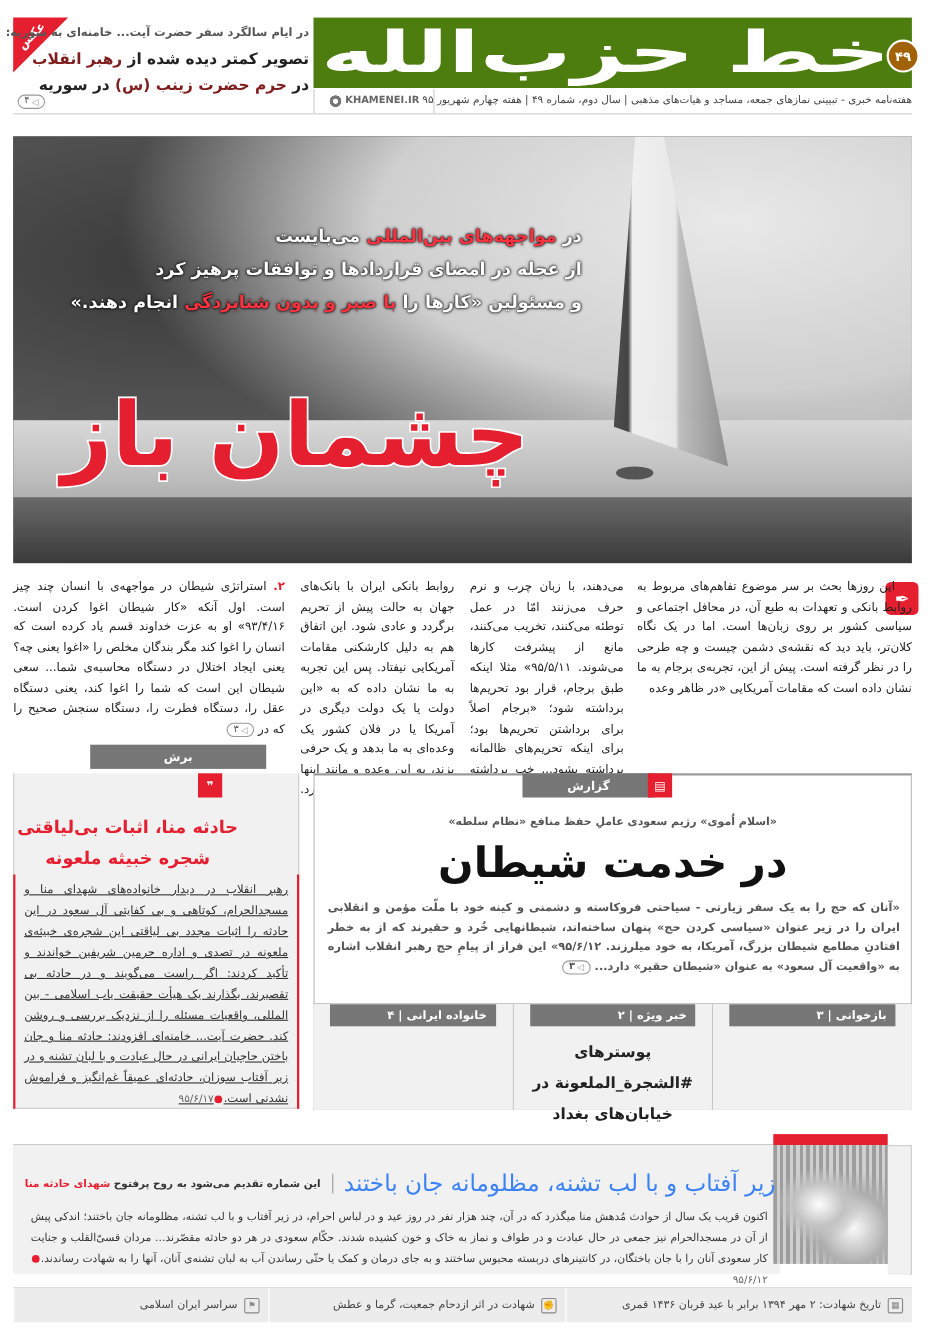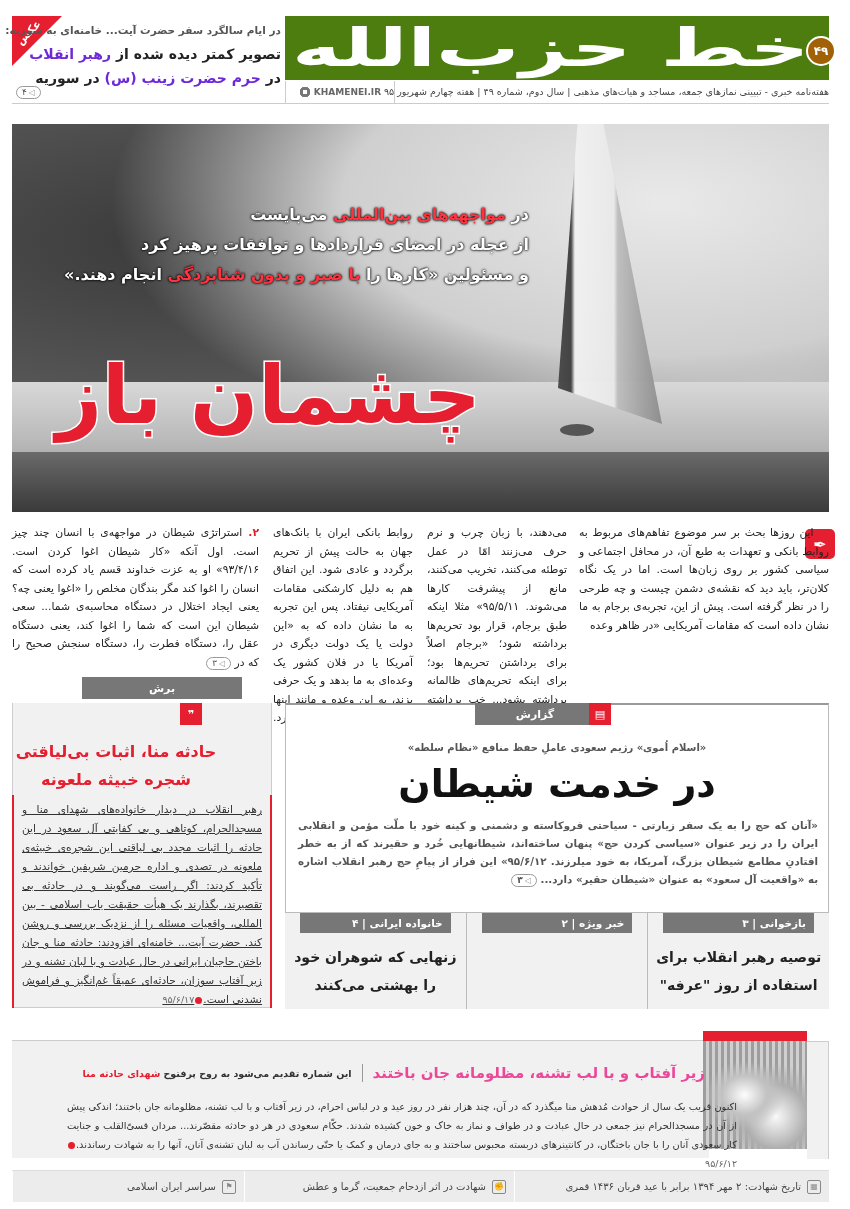--- a/index.html
+++ b/index.html
@@ -14,21 +14,21 @@
   .mast-sub .subtxt { white-space: nowrap; }
   .khamenei { position: absolute; left: 285px; top: 81px; width: 110px; height: 22px; border-left: 1px solid #ccc; border-right: 1px solid #ccc; display: flex; align-items: center; justify-content: center; gap: 3px; font-size: 9px; font-weight: bold; color: #666; direction: ltr; }
   .khamenei .rosette { width: 12px; height: 12px; border-radius: 50%; background: radial-gradient(circle, #fff 25%, #777 30%, #777 60%, #fff 65%); }
 
   
   .teaser { position: absolute; left: 12px; top: 16px; width: 273px; height: 88px; border-bottom: 1px solid #ccc; }
   .teaser-corner { position: absolute; left: 0; top: 0; width: 0; height: 0; border-top: 50px solid #e51f2f; border-right: 50px solid transparent; }
   .teaser-corner-label { position: absolute; left: 2px; top: 10px; transform: rotate(-45deg); color: #fff; font-size: 11px; font-weight: bold; }
   .teaser-kicker { position: absolute; right: 4px; top: 8px; font-size: 10.5px; font-weight: bold; color: #555; white-space: nowrap; }
   .teaser-line { position: absolute; right: 4px; font-size: 14px; font-weight: bold; color: #222; white-space: nowrap; }
-  .teaser-line .red { color: #6d28d9; }
+  .teaser-line .red { color: #7f1d1d; }
   .page-ref { display: inline-flex; align-items: center; gap: 2px; border: 1px solid #999; border-radius: 7px; padding: 0 5px; font-size: 9px; color: #555; height: 13px; line-height: 13px; background: #fff; }
   .page-ref .tri { font-size: 8px; color: #999; }
 
   
   .hero { position: absolute; left: 12px; top: 124px; width: 817px; height: 388px; overflow: hidden;
     background:
       radial-gradient(ellipse at 80% 20%, #e9e9e9 0%, #cfcfcf 35%, transparent 60%),
       radial-gradient(ellipse at 20% 30%, #3a3a3a 0%, #555 40%, transparent 75%),
       linear-gradient(180deg, #5a5a5a 0%, #8a8a8a 55%, #b5b5b5 72%, #7a7a7a 100%);
   }
@@ -68,25 +68,25 @@
   
   .dedic { position: absolute; left: 12px; top: 1040px; width: 697px; height: 118px; background: #f1f1f1; border-top: 1px solid #ccc; }
   .dedic-photo-bar { position: absolute; left: 703px; top: 1031px; width: 104px; height: 10px; background: #e51f2f; }
   .dedic-photo { position: absolute; left: 703px; top: 1041px; width: 104px; height: 108px; background:
       radial-gradient(ellipse at 40% 50%, #f2f2f2 0%, #bdbdbd 25%, transparent 45%),
       radial-gradient(ellipse at 70% 70%, #eee 0%, #aaa 30%, transparent 50%),
       repeating-linear-gradient(90deg, #9a9a9a 0 3px, #c9c9c9 3px 6px);
     filter: grayscale(1) contrast(1.1); }
   .dedic-photo-frame { position: absolute; left: 807px; top: 1041px; width: 22px; height: 118px; background: #f1f1f1; border-right: 1px solid #ccc; border-top: 1px solid #ccc; }
   .dedic-head { position: absolute; right: 145px; top: 1064px; display: flex; align-items: center; gap: 10px; white-space: nowrap; }
-  .dedic-title { color: #ec4899; font-size: 15px; font-weight: bold; }
+  .dedic-title { color: #3b82f6; font-size: 21px; font-weight: normal; }
   .dedic-sep { width: 1px; height: 18px; background: #999; }
   .dedic-note { font-size: 9.5px; font-weight: bold; color: #333; }
   .dedic-note .red { color: #e51f2f; }
-  .dedic-body { position: absolute; left: 28px; width: 670px; top: 1097px; font-size: 9.8px; line-height: 19px; color: #333; text-align: justify; text-align-last: right; margin-left: 39px; }
+  .dedic-body { position: absolute; left: 28px; width: 670px; top: 1097px; font-size: 9.8px; line-height: 19px; color: #333; text-align: justify; text-align-last: right; }
 
   
   .footer { position: absolute; left: 12px; top: 1170px; width: 817px; height: 32px; display: flex; flex-direction: row; background: #ececec; border-top: 1px solid #ddd; }
   .foot-cell { display: flex; align-items: center; gap: 6px; padding-right: 8px; font-size: 10px; color: #444; border-left: 1px solid #fff; }
   .foot-cell .ic { width: 14px; height: 14px; border: 1px solid #888; border-radius: 2px; font-size: 8px; display: flex; align-items: center; justify-content: center; color: #888; }
 </style>
 </head>
 <body>
 
 <div class="mast-red">
@@ -170,28 +170,27 @@
 <div class="gz-body">
   <span>«آنان که حج را به یک سفر زیارتی - سیاحتی فروکاسته و دشمنی و کینه خود با ملّت مؤمن و انقلابی ایران را در زیر عنوان «سیاسی کردن حج» پنهان ساخته‌اند، شیطانهایی خُرد و حقیرند که از به خطر افتادنِ مطامع شیطان بزرگ، آمریکا، به خود میلرزند. ۹۵/۶/۱۲» این فراز از پیامِ حج رهبر انقلاب اشاره به «واقعیت آل سعود» به عنوان «شیطان حقیر» دارد...</span>
   <span class="page-ref">
       <span class="tri">◁</span>
       <span>۳</span>
     </span>
 </div>
 <div class="gz-grid">
   <div class="gz-cell">
     <div class="gz-cell-tab"><span>بازخوانی</span>&nbsp;|&nbsp;<span>۳</span></div>
-    <div class="gz-cell-title">توصیه رهبر انقلاب برای استفاده از روز "عرفه"</div>
   </div>
   <div class="gz-cell">
     <div class="gz-cell-tab"><span>خبر ویژه</span>&nbsp;|&nbsp;<span>۲</span></div>
+    <div class="gz-cell-title">پوسترهای #الشجرة_الملعونة در خیابان‌های بغداد</div>
   </div>
   <div class="gz-cell">
     <div class="gz-cell-tab"><span>خانواده ایرانی</span>&nbsp;|&nbsp;<span>۴</span></div>
-    <div class="gz-cell-title">زنهایی که شوهران خود را بهشتی می‌کنند</div>
   </div>
 </div>
 
 <div class="dedic"></div>
 <div class="dedic-photo-frame"></div>
 <div class="dedic-photo-bar"></div>
 <div class="dedic-photo"></div>
 <div class="dedic-head">
   <span class="dedic-title">زیر آفتاب و با لب تشنه، مظلومانه جان باختند</span>
   <span class="dedic-sep"></span>

